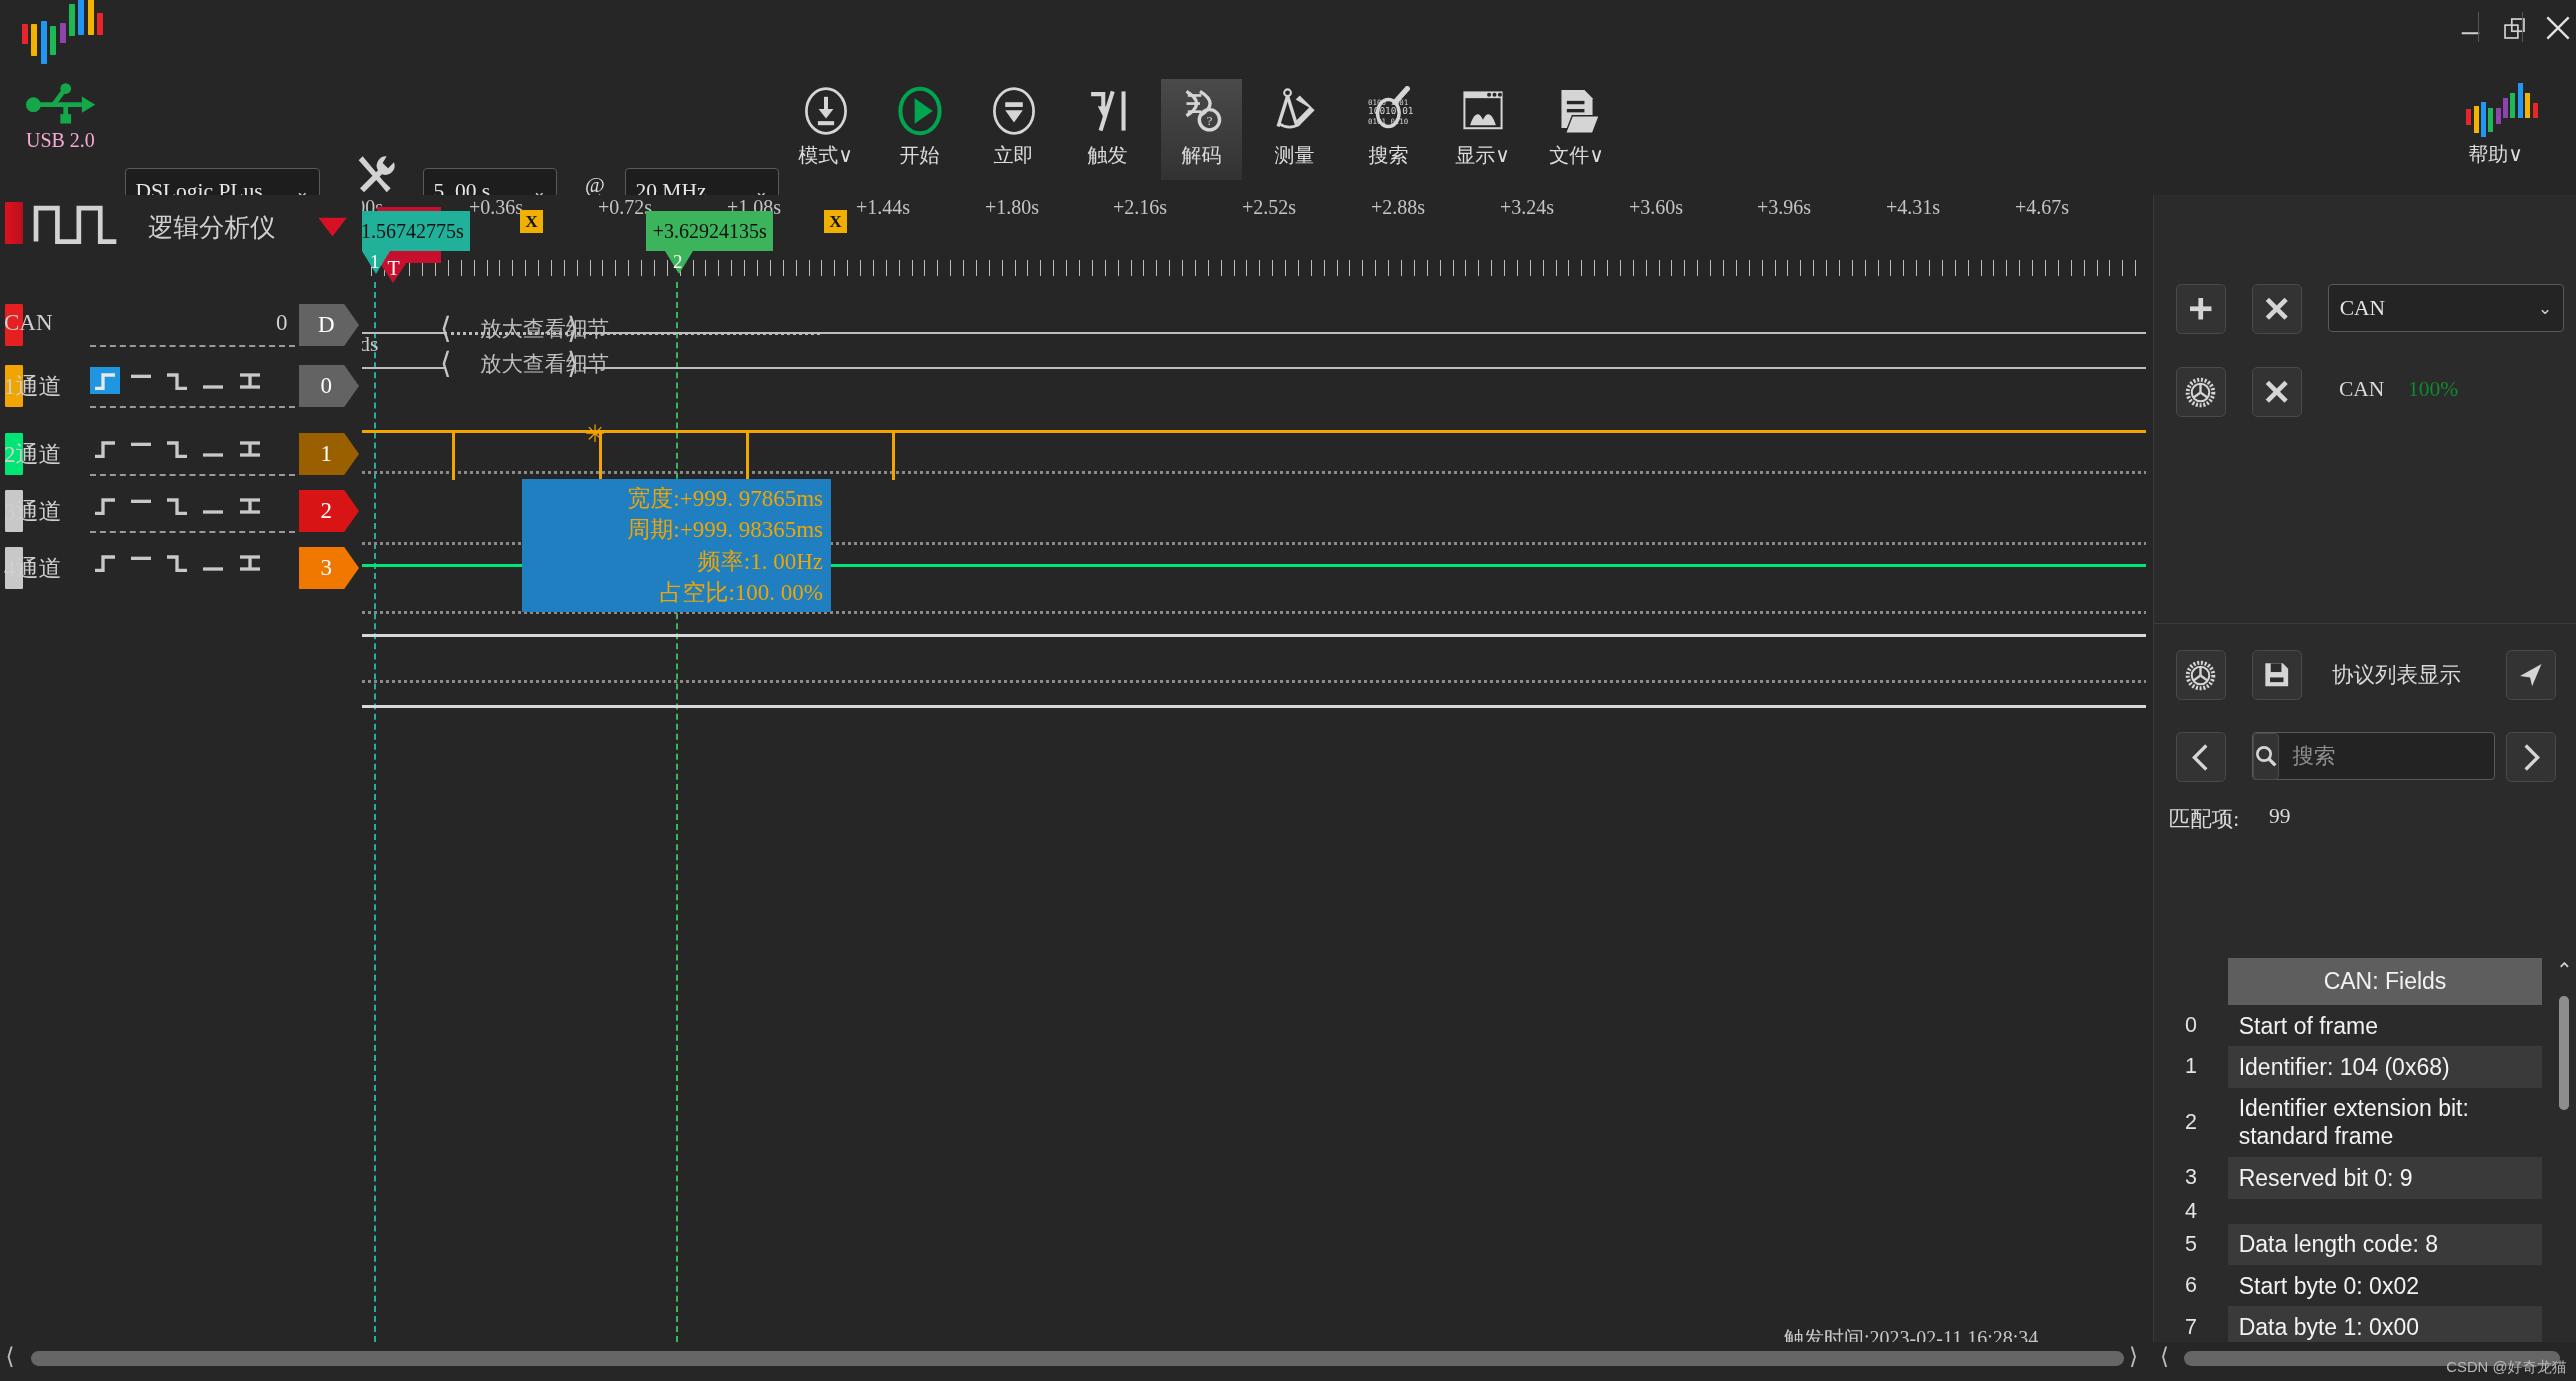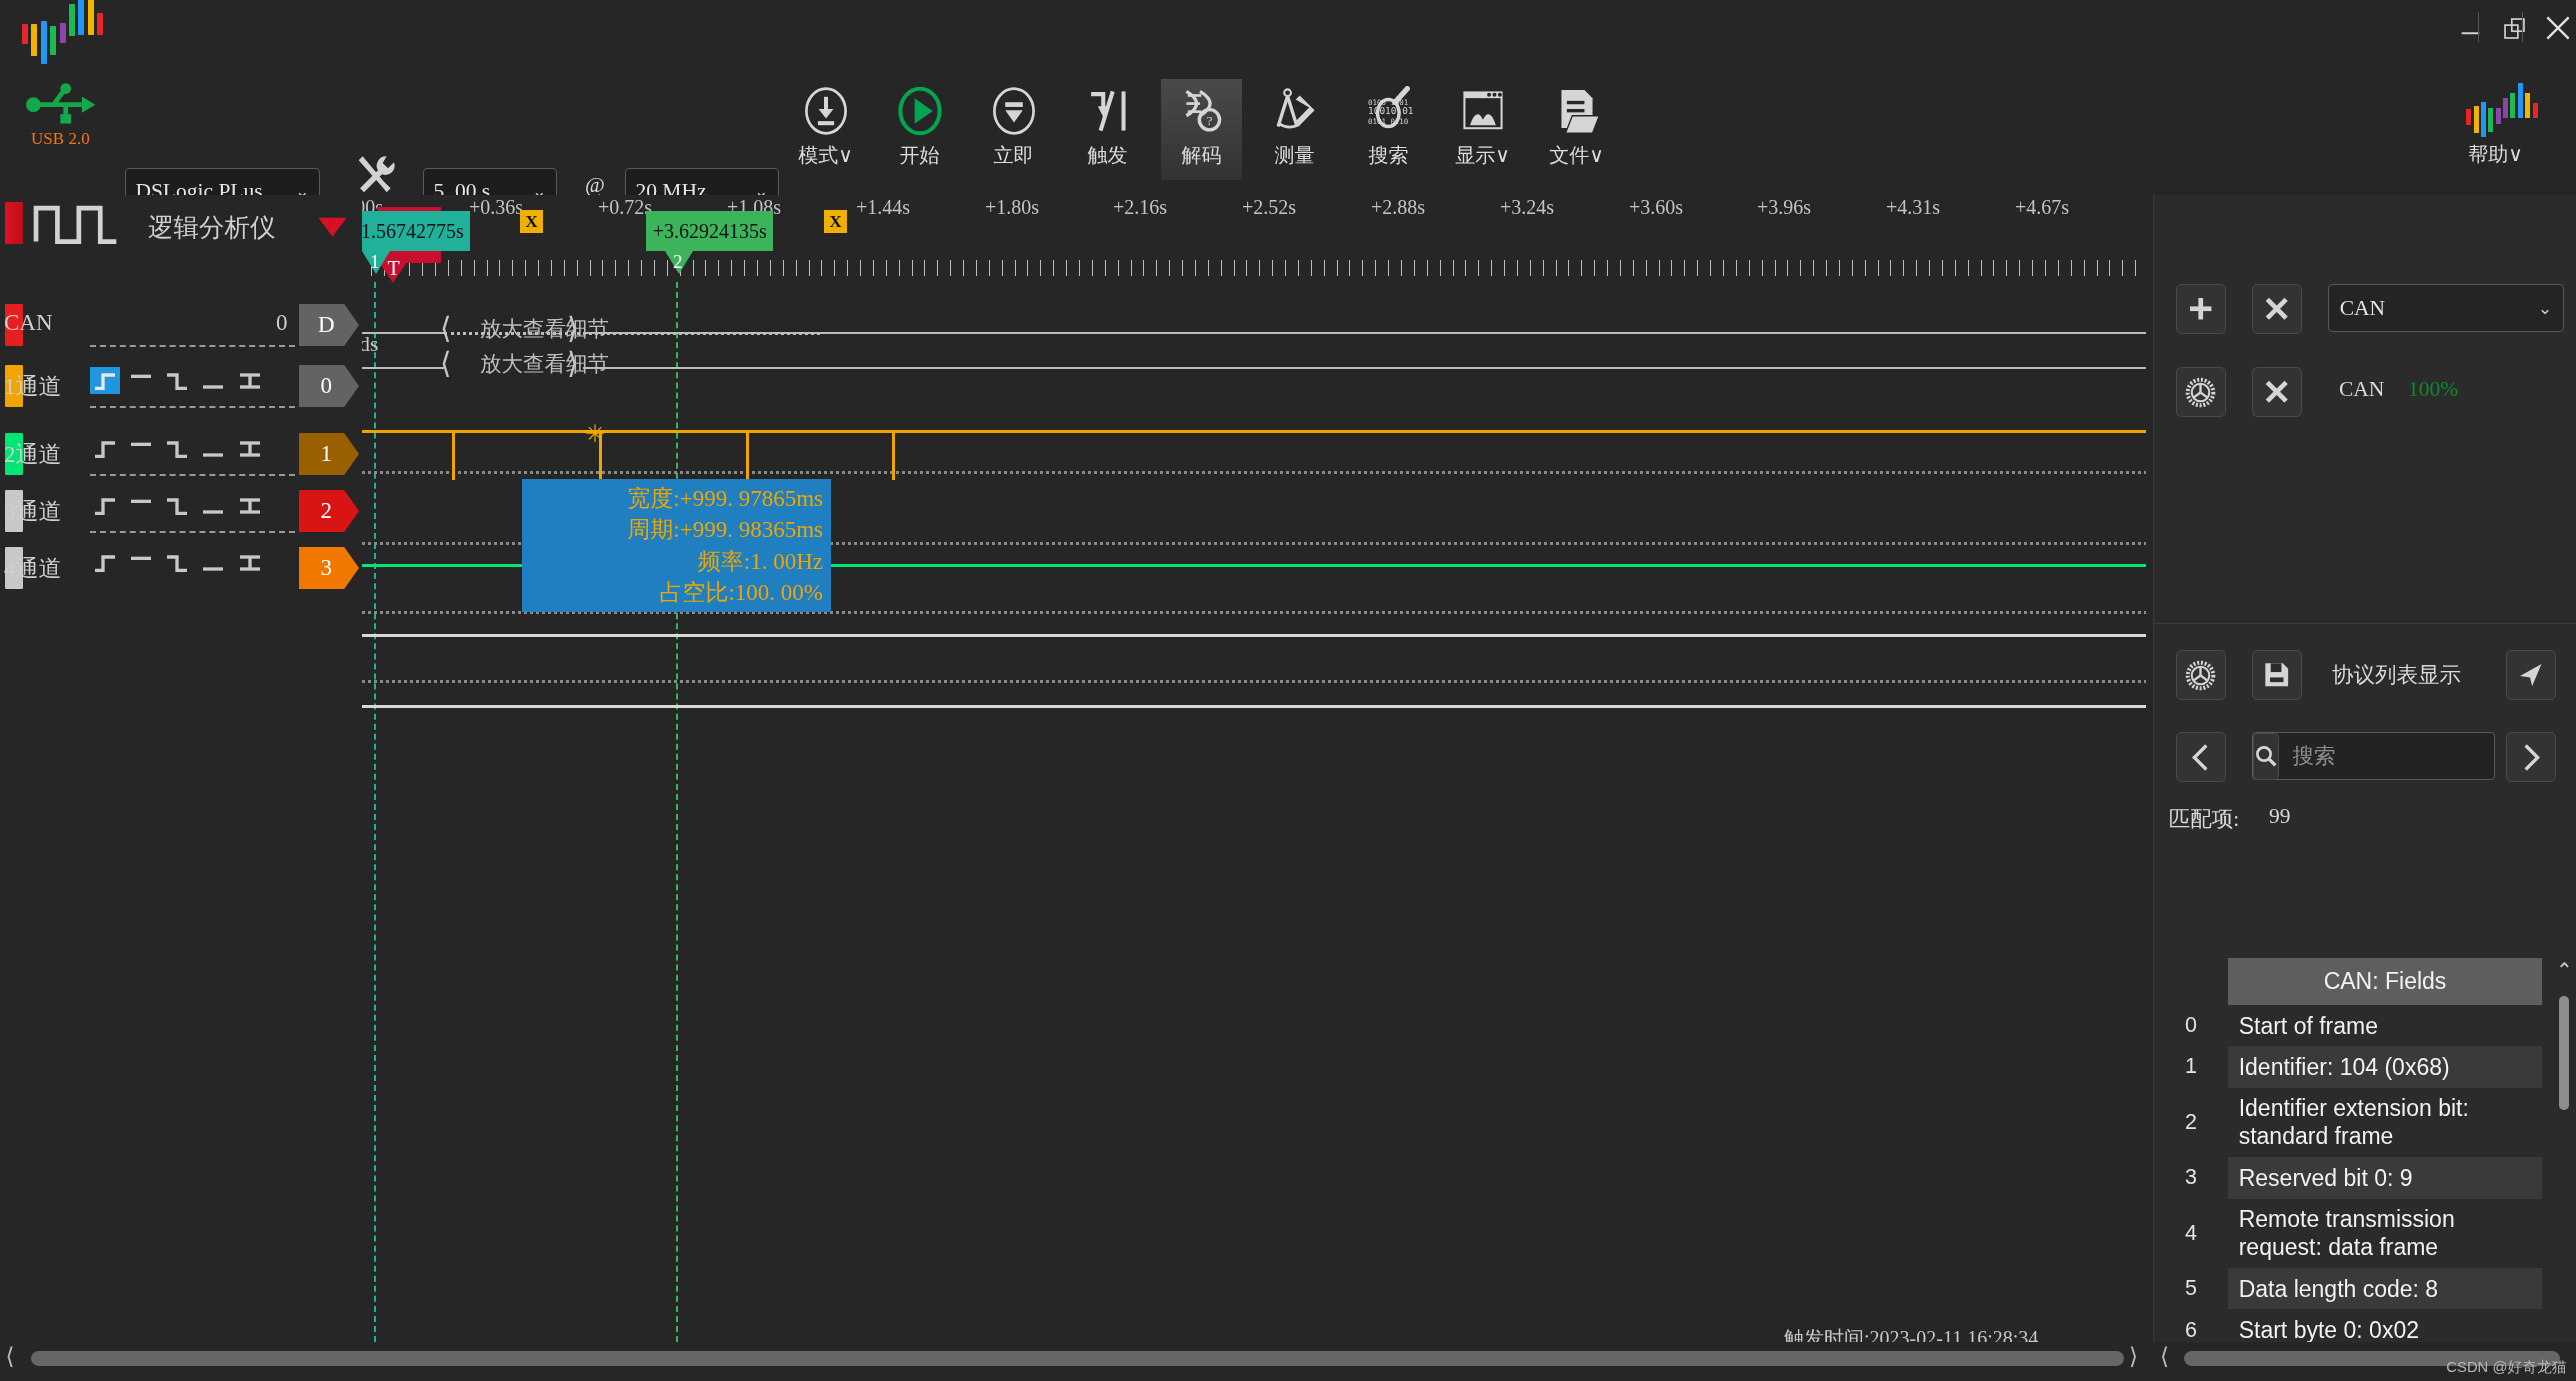--- a/index.html
+++ b/index.html
@@ -36,21 +36,21 @@
   #toolbar {
     position:absolute; left:0; top:67px; width:2576px; height:127px;
     background:#262626;
   }
   .tb-item {
     position:absolute; text-align:center; color:#d5d5d5;
   }
   .tb-label { font-size:20px; color:#dcdcdc; margin-top:4px; white-space:nowrap; }
   #usb-icon { position:absolute; left:24px; top:12px; width:74px; height:46px; }
   #usb-label { position:absolute; left:13.4px; top:62px; width:94px; text-align:center;
-               color:#f97316; font-size:17px; }
+               color:#f9a8d4; font-size:20px; }
 
   .combo {
     position:absolute; background:#1d1d1d; border:0.7px solid #5a5a5a; border-radius:4px;
     color:#e6e6e6; font-size:21.5px; display:flex; align-items:center;
     padding:0 9.4px; height:46px;
   }
   .combo .cval { flex:1; white-space:nowrap; }
   .combo .carrow { margin-left:6.7px; color:#cfcfcf; font-size:17.4px; }
 
   .tbtn {
@@ -890,21 +890,20 @@
     <div class="plrow">
       <div class="idx">2</div>
       <div class="txt">Identifier extension bit: standard frame</div>
     </div>
     <div class="plrow alt">
       <div class="idx">3</div>
       <div class="txt">Reserved bit 0: 9</div>
     </div>
     <div class="plrow">
       <div class="idx">4</div>
-      <div class="txt">Remote transmission request: data frame</div>
     </div>
     <div class="plrow alt">
       <div class="idx">5</div>
       <div class="txt">Data length code: 8</div>
     </div>
     <div class="plrow">
       <div class="idx">6</div>
       <div class="txt">Start byte 0: 0x02</div>
     </div>
     <div class="plrow alt">

